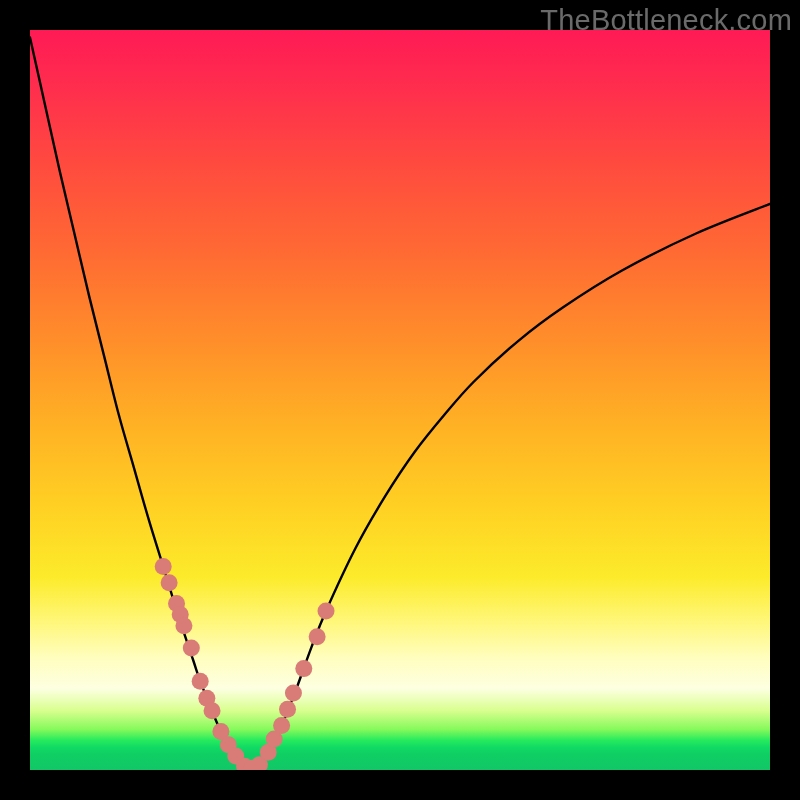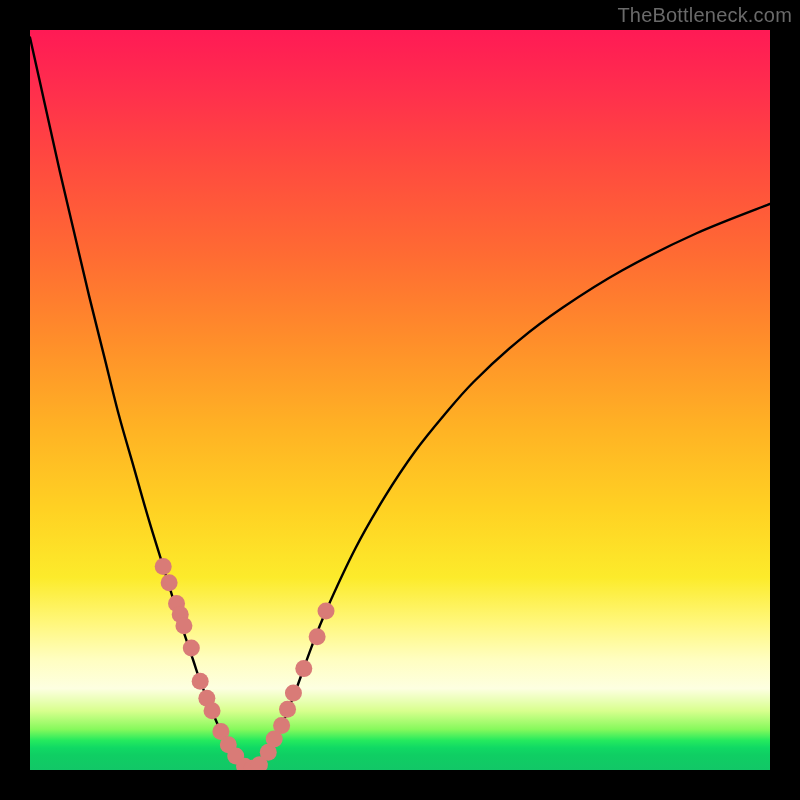--- a/index.html
+++ b/index.html
@@ -43,21 +43,21 @@
       #10d964 97%,
       #0fce63 98%,
       #12c767 100%
     );
   }
   .watermark {
     position: absolute;
     top: 4px;
     right: 8px;
     color: #6a6a6a;
-    font-size: 20px;
+    font-size: 29px;
     letter-spacing: 0.2px;
     user-select: none;
   }
   svg.curve {
     position: absolute;
     left: 0;
     top: 0;
     width: 740px;
     height: 740px;
     display: block;

